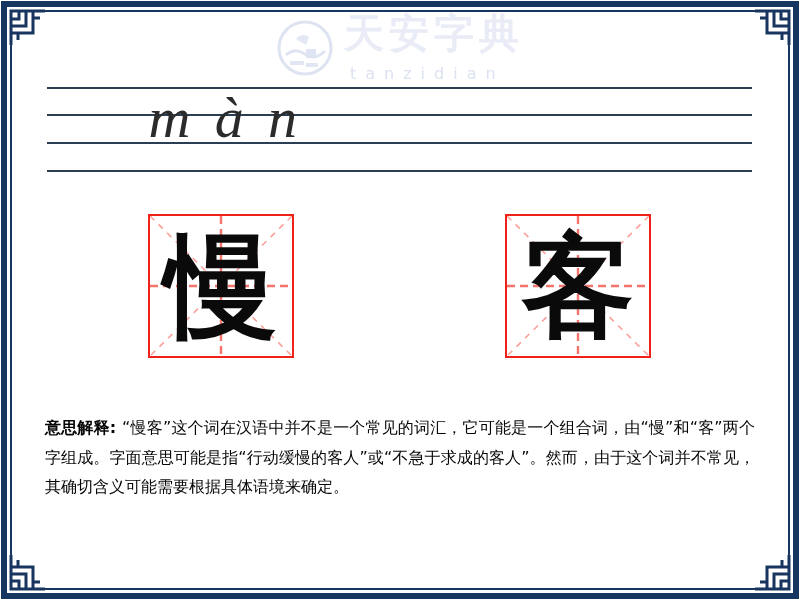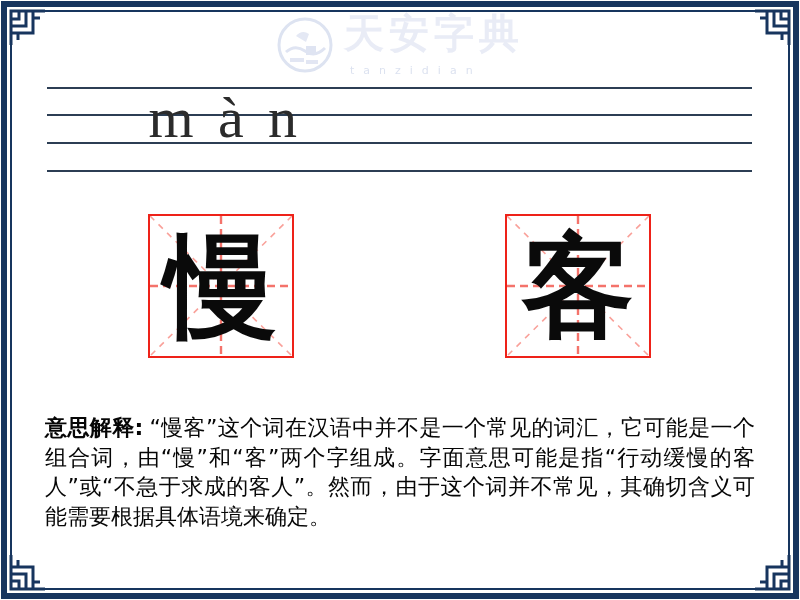--- a/index.html
+++ b/index.html
@@ -19,38 +19,38 @@
   .ornament.bl{left:3px;top:555px;transform:scaleY(-1);}
   .ornament.br{left:755px;top:555px;transform:scale(-1,-1);}
   .ornament path{stroke:#17355e;stroke-width:3;fill:none;}
 
   
   .logo{position:absolute;top:12px;left:0;width:100%;display:flex;justify-content:center;
         align-items:center;gap:10px;pointer-events:none;}
   .logo-text{display:flex;flex-direction:column;align-items:center;}
   .brand-name{font-family:"DejaVu Serif",serif;font-weight:700;font-size:40px;line-height:42px;
               letter-spacing:5px;color:#e9ecf6;}
-  .brand-romanized{font-size:11px;letter-spacing:9px;color:#dce2f0;margin-top:10px;align-self:flex-start;
+  .brand-romanized{font-size:16px;letter-spacing:9px;color:#dce2f0;margin-top:10px;align-self:flex-start;
                    padding-left:6px;}
 
   
   .staff-line{position:absolute;left:47px;width:705px;height:2px;background:#2c3e54;}
   .pinyin{position:absolute;font-family:"Liberation Serif","DejaVu Serif",serif;
           font-size:58px;line-height:58px;color:#2b2b2b;letter-spacing:0.42em;
-          transform:translateX(-50%);white-space:nowrap;}
+          transform:translateX(-50%);white-space:nowrap;font-style:italic;}
 
   
   .char-box{position:absolute;width:142px;height:140px;border:2px solid #ee2219;background:#fff;}
   .char-box svg{position:absolute;left:0;top:0;}
   .hanzi{position:absolute;left:0;top:0;width:142px;height:140px;display:flex;align-items:center;
          justify-content:center;font-family:"DejaVu Serif",serif;font-weight:700;
          font-size:112px;line-height:140px;color:#0a0a0a;}
 
   
-  .definition{position:absolute;left:45px;top:413px;width:710px;font-size:22px;line-height:29.5px;
+  .definition{position:absolute;left:45px;top:413px;width:710px;font-size:16px;line-height:29.5px;
               color:#060606;text-align:justify;font-family:"DejaVu Sans",sans-serif;}
   .definition b{font-weight:700;margin-right:6px;}
 </style>
 </head>
 <body>
 
 <div class="page">
 
   <div class="frame-outer"></div>
   <div class="inner-line top"></div>

